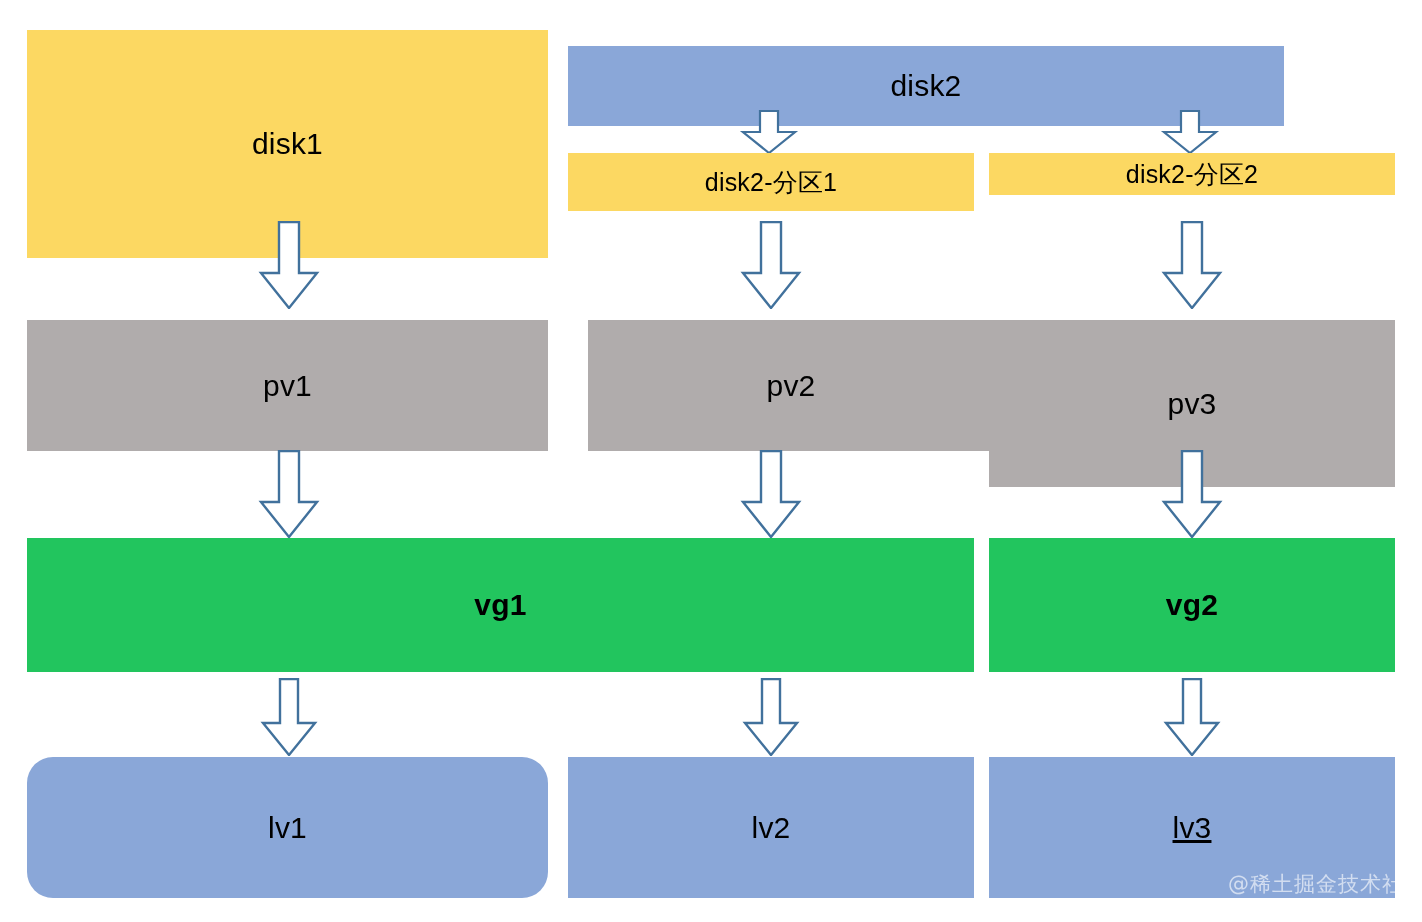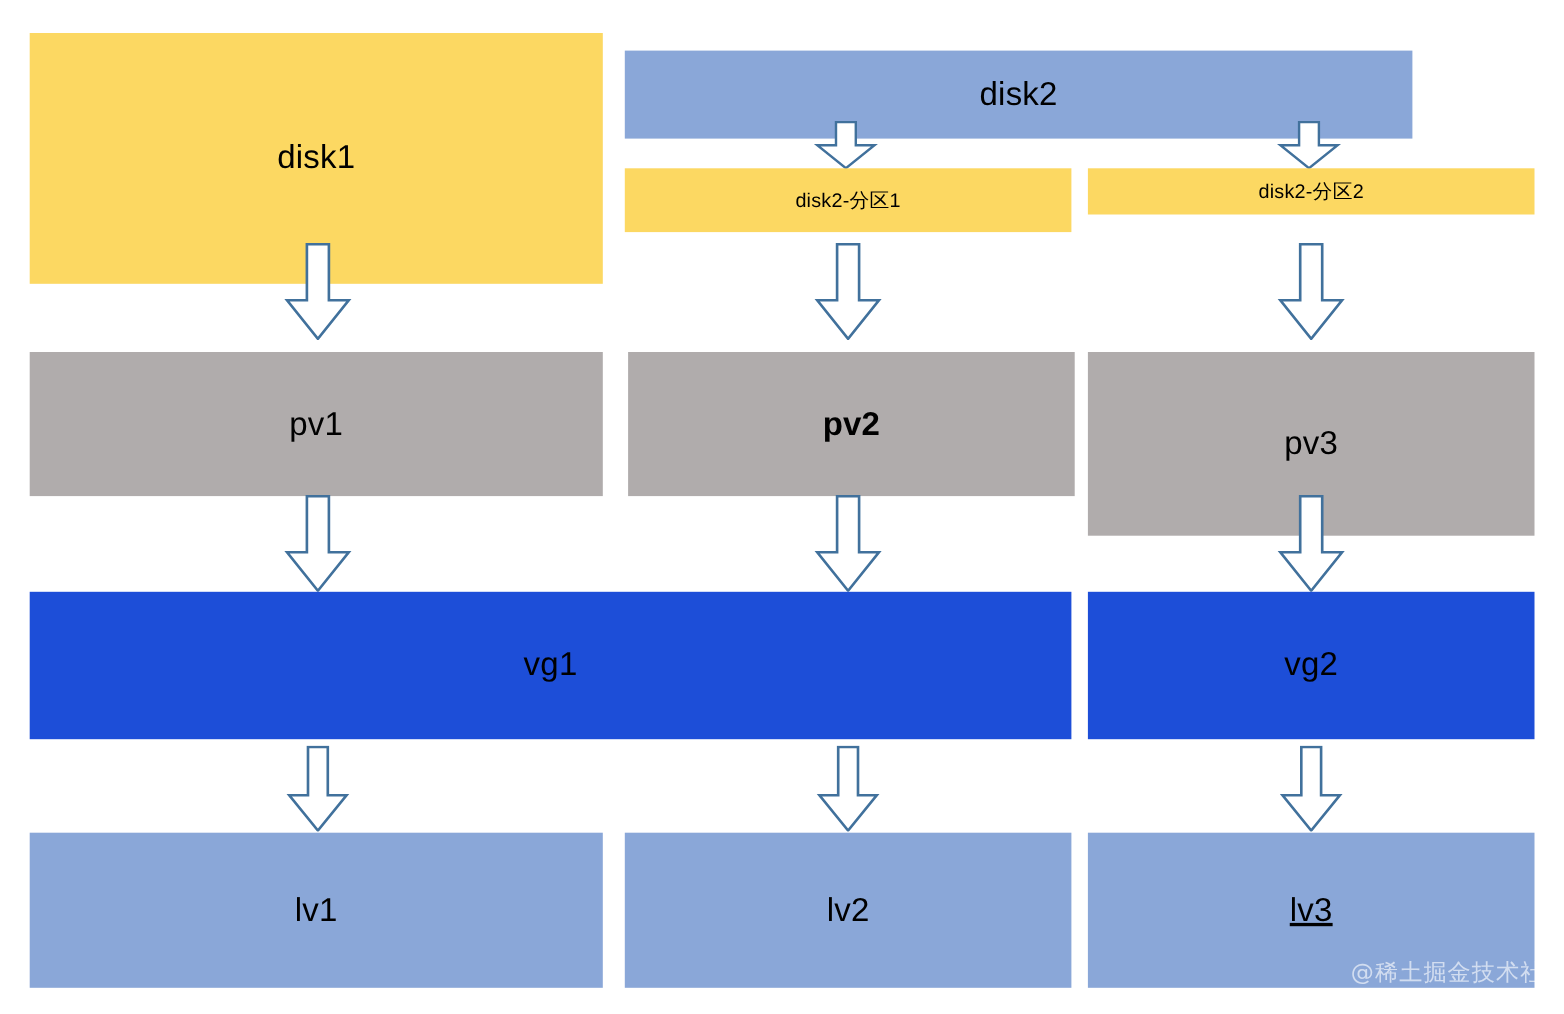--- a/index.html
+++ b/index.html
@@ -22,25 +22,25 @@
     display: flex;
     align-items: center;
     justify-content: center;
     box-sizing: border-box;
     color: #000000;
     font-size: 30px;
     line-height: 1;
     letter-spacing: 0.2px;
     white-space: nowrap;
   }
-  .box.small-label { font-size: 18px; }
+  .box.small-label { font-size: 25px; }
   .c-yellow { background: #fcd862; }
   .c-blue   { background: #8aa7d8; }
   .c-gray   { background: #b0acac; margin-top: 10px; }
-  .c-green  { background: #1d4ed8; }
+  .c-green  { background: #22c55e; font-weight: bold; }
 
   .arrow {
     position: absolute;
     pointer-events: none;
   }
   .arrow svg { display: block; width: 100%; height: 100%; }
 
   .watermark {
     position: absolute;
     font-size: 21px;
@@ -94,21 +94,21 @@
   </div>
   <div class="arrow" style="left:1156px; top:221px; width:72px; height:88px;">
     <svg viewBox="0 0 72 88" preserveAspectRatio="none">
       <path d="M26,1 L46,1 L46,52 L64,52 L36,87 L8,52 L26,52 Z" fill="#ffffff" stroke="#41719c" stroke-width="2.4" stroke-linejoin="miter"></path>
     </svg>
   </div>
 
   <div class="box c-gray" style="left:27px; top:310px; width:521px; height:131px;">
     <span>pv1</span>
   </div>
-  <div class="box c-gray" style="left:571px; top:310px; width:406px; height:131px;font-weight:bold;">
+  <div class="box c-gray" style="left:588px; top:310px; width:406px; height:131px;">
     <span>pv2</span>
   </div>
   <div class="box c-gray" style="left:989px; top:310px; width:406px; height:167px;">
     <span>pv3</span>
   </div>
 
   <div class="arrow" style="left:253px; top:450px; width:72px; height:88px;">
     <svg viewBox="0 0 72 88" preserveAspectRatio="none">
       <path d="M26,1 L46,1 L46,52 L64,52 L36,87 L8,52 L26,52 Z" fill="#ffffff" stroke="#41719c" stroke-width="2.4" stroke-linejoin="miter"></path>
     </svg>
@@ -140,21 +140,21 @@
     <svg viewBox="0 0 66 78" preserveAspectRatio="none">
       <path d="M24,1 L42,1 L42,45 L59,45 L33,77 L7,45 L24,45 Z" fill="#ffffff" stroke="#41719c" stroke-width="2.4" stroke-linejoin="miter"></path>
     </svg>
   </div>
   <div class="arrow" style="left:1159px; top:678px; width:66px; height:78px;">
     <svg viewBox="0 0 66 78" preserveAspectRatio="none">
       <path d="M24,1 L42,1 L42,45 L59,45 L33,77 L7,45 L24,45 Z" fill="#ffffff" stroke="#41719c" stroke-width="2.4" stroke-linejoin="miter"></path>
     </svg>
   </div>
 
-  <div class="box c-blue" style="left:27px; top:757px; width:521px; height:141px;">
+  <div class="box c-blue" style="left:27px; top:757px; width:521px; height:141px;border-radius:26px;">
     <span>lv1</span>
   </div>
   <div class="box c-blue" style="left:568px; top:757px; width:406px; height:141px;">
     <span>lv2</span>
   </div>
   <div class="box c-blue" style="left:989px; top:757px; width:406px; height:141px;text-decoration:underline;">
     <span>lv3</span>
   </div>
 
   <div class="watermark" style="left:1228px; top:870px;">@稀土掘金技术社区</div>

